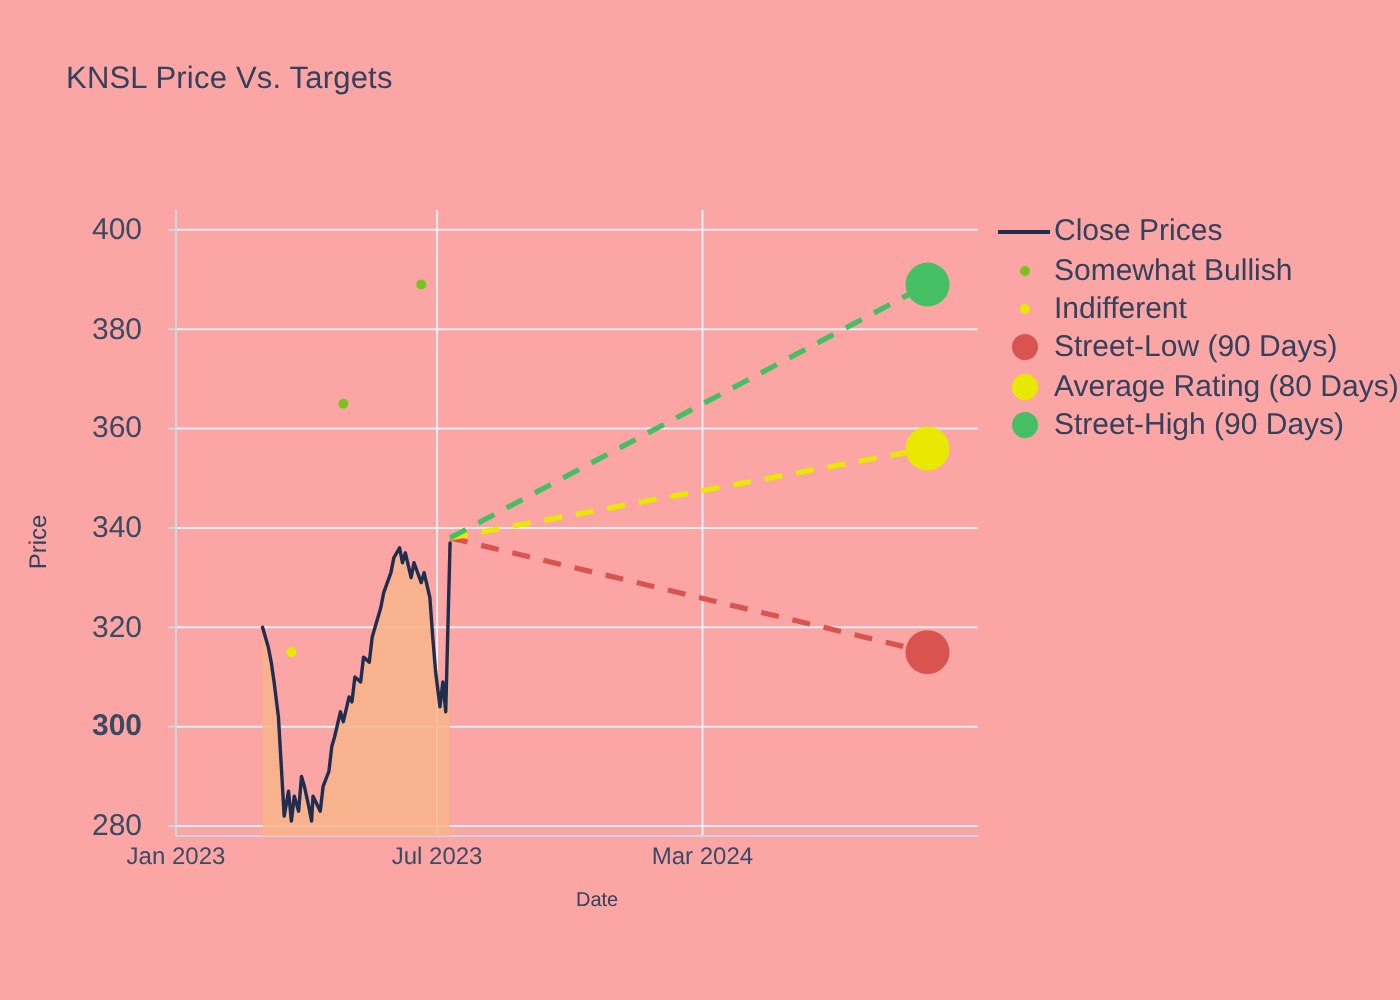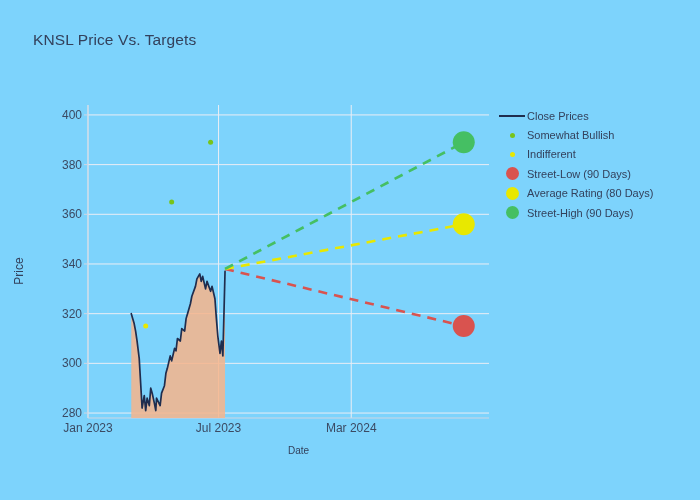--- a/index.html
+++ b/index.html
@@ -10,42 +10,42 @@
   body {
     font-family: "Liberation Sans", sans-serif;
     width: 700px;
     height: 500px;
     overflow: hidden;
   }
   #chart-root {
     position: relative;
     width: 700px;
     height: 500px;
-    background: #7dd3fc;
+    background: #fca5a5;
   }
   #chart-title {
     position: absolute;
     left: 33px;
     top: 31px;
     font-size: 15.5px;
     color: #33415c;
     letter-spacing: 0.1px;
     white-space: nowrap;
   }
   #plot-svg {
     position: absolute;
     left: 0;
     top: 0;
   }
   .ytick-label {
     position: absolute;
     right: 0;
     width: 36px;
-    text-align: right;
-    font-size: 12px;
+    text-align: left;
+    font-size: 15px;
     color: #3b4a63;
     transform: translateY(-50%);
     white-space: nowrap;
   }
   #ytick-layer {
     position: absolute;
     left: 42px;
     top: 0;
     width: 40px;
     height: 500px;
@@ -90,21 +90,21 @@
     height: 19.4px;
   }
   .legend-symbol {
     width: 30px;
     flex: 0 0 30px;
     display: flex;
     align-items: center;
     justify-content: center;
   }
   .legend-text {
-    font-size: 11px;
+    font-size: 15px;
     color: #33415c;
     white-space: nowrap;
   }
   .sw-dot {
     border-radius: 50%;
     display: block;
   }
   .sw-line {
     width: 26px;
     height: 2.2px;
@@ -160,21 +160,21 @@
       </g>
     <g id="target-markers">
         <circle cx="463.7571942446043" cy="326.08730158730157" r="11" fill="#d9534f" stroke="none"></circle>
         <circle cx="463.7571942446043" cy="224.23809523809524" r="11" fill="#e8e800" stroke="none"></circle>
         <circle cx="463.7571942446043" cy="142.26190476190476" r="11" fill="#45bf63" stroke="none"></circle>
       </g>
   </svg>
 
   <div id="ytick-layer">
       <div class="ytick-label" style="top: 413.032px;">280</div>
-      <div class="ytick-label" style="top: 363.349px;">300</div>
+      <div class="ytick-label" style="top: 363.349px; font-weight: bold;">300</div>
       <div class="ytick-label" style="top: 313.667px;">320</div>
       <div class="ytick-label" style="top: 263.984px;">340</div>
       <div class="ytick-label" style="top: 214.302px;">360</div>
       <div class="ytick-label" style="top: 164.619px;">380</div>
       <div class="ytick-label" style="top: 114.937px;">400</div>
     </div>
   <div id="xtick-layer">
       <div class="xtick-label" style="left: 88px;">Jan 2023</div>
       <div class="xtick-label" style="left: 218.541px;">Jul 2023</div>
       <div class="xtick-label" style="left: 351.246px;">Mar 2024</div>

